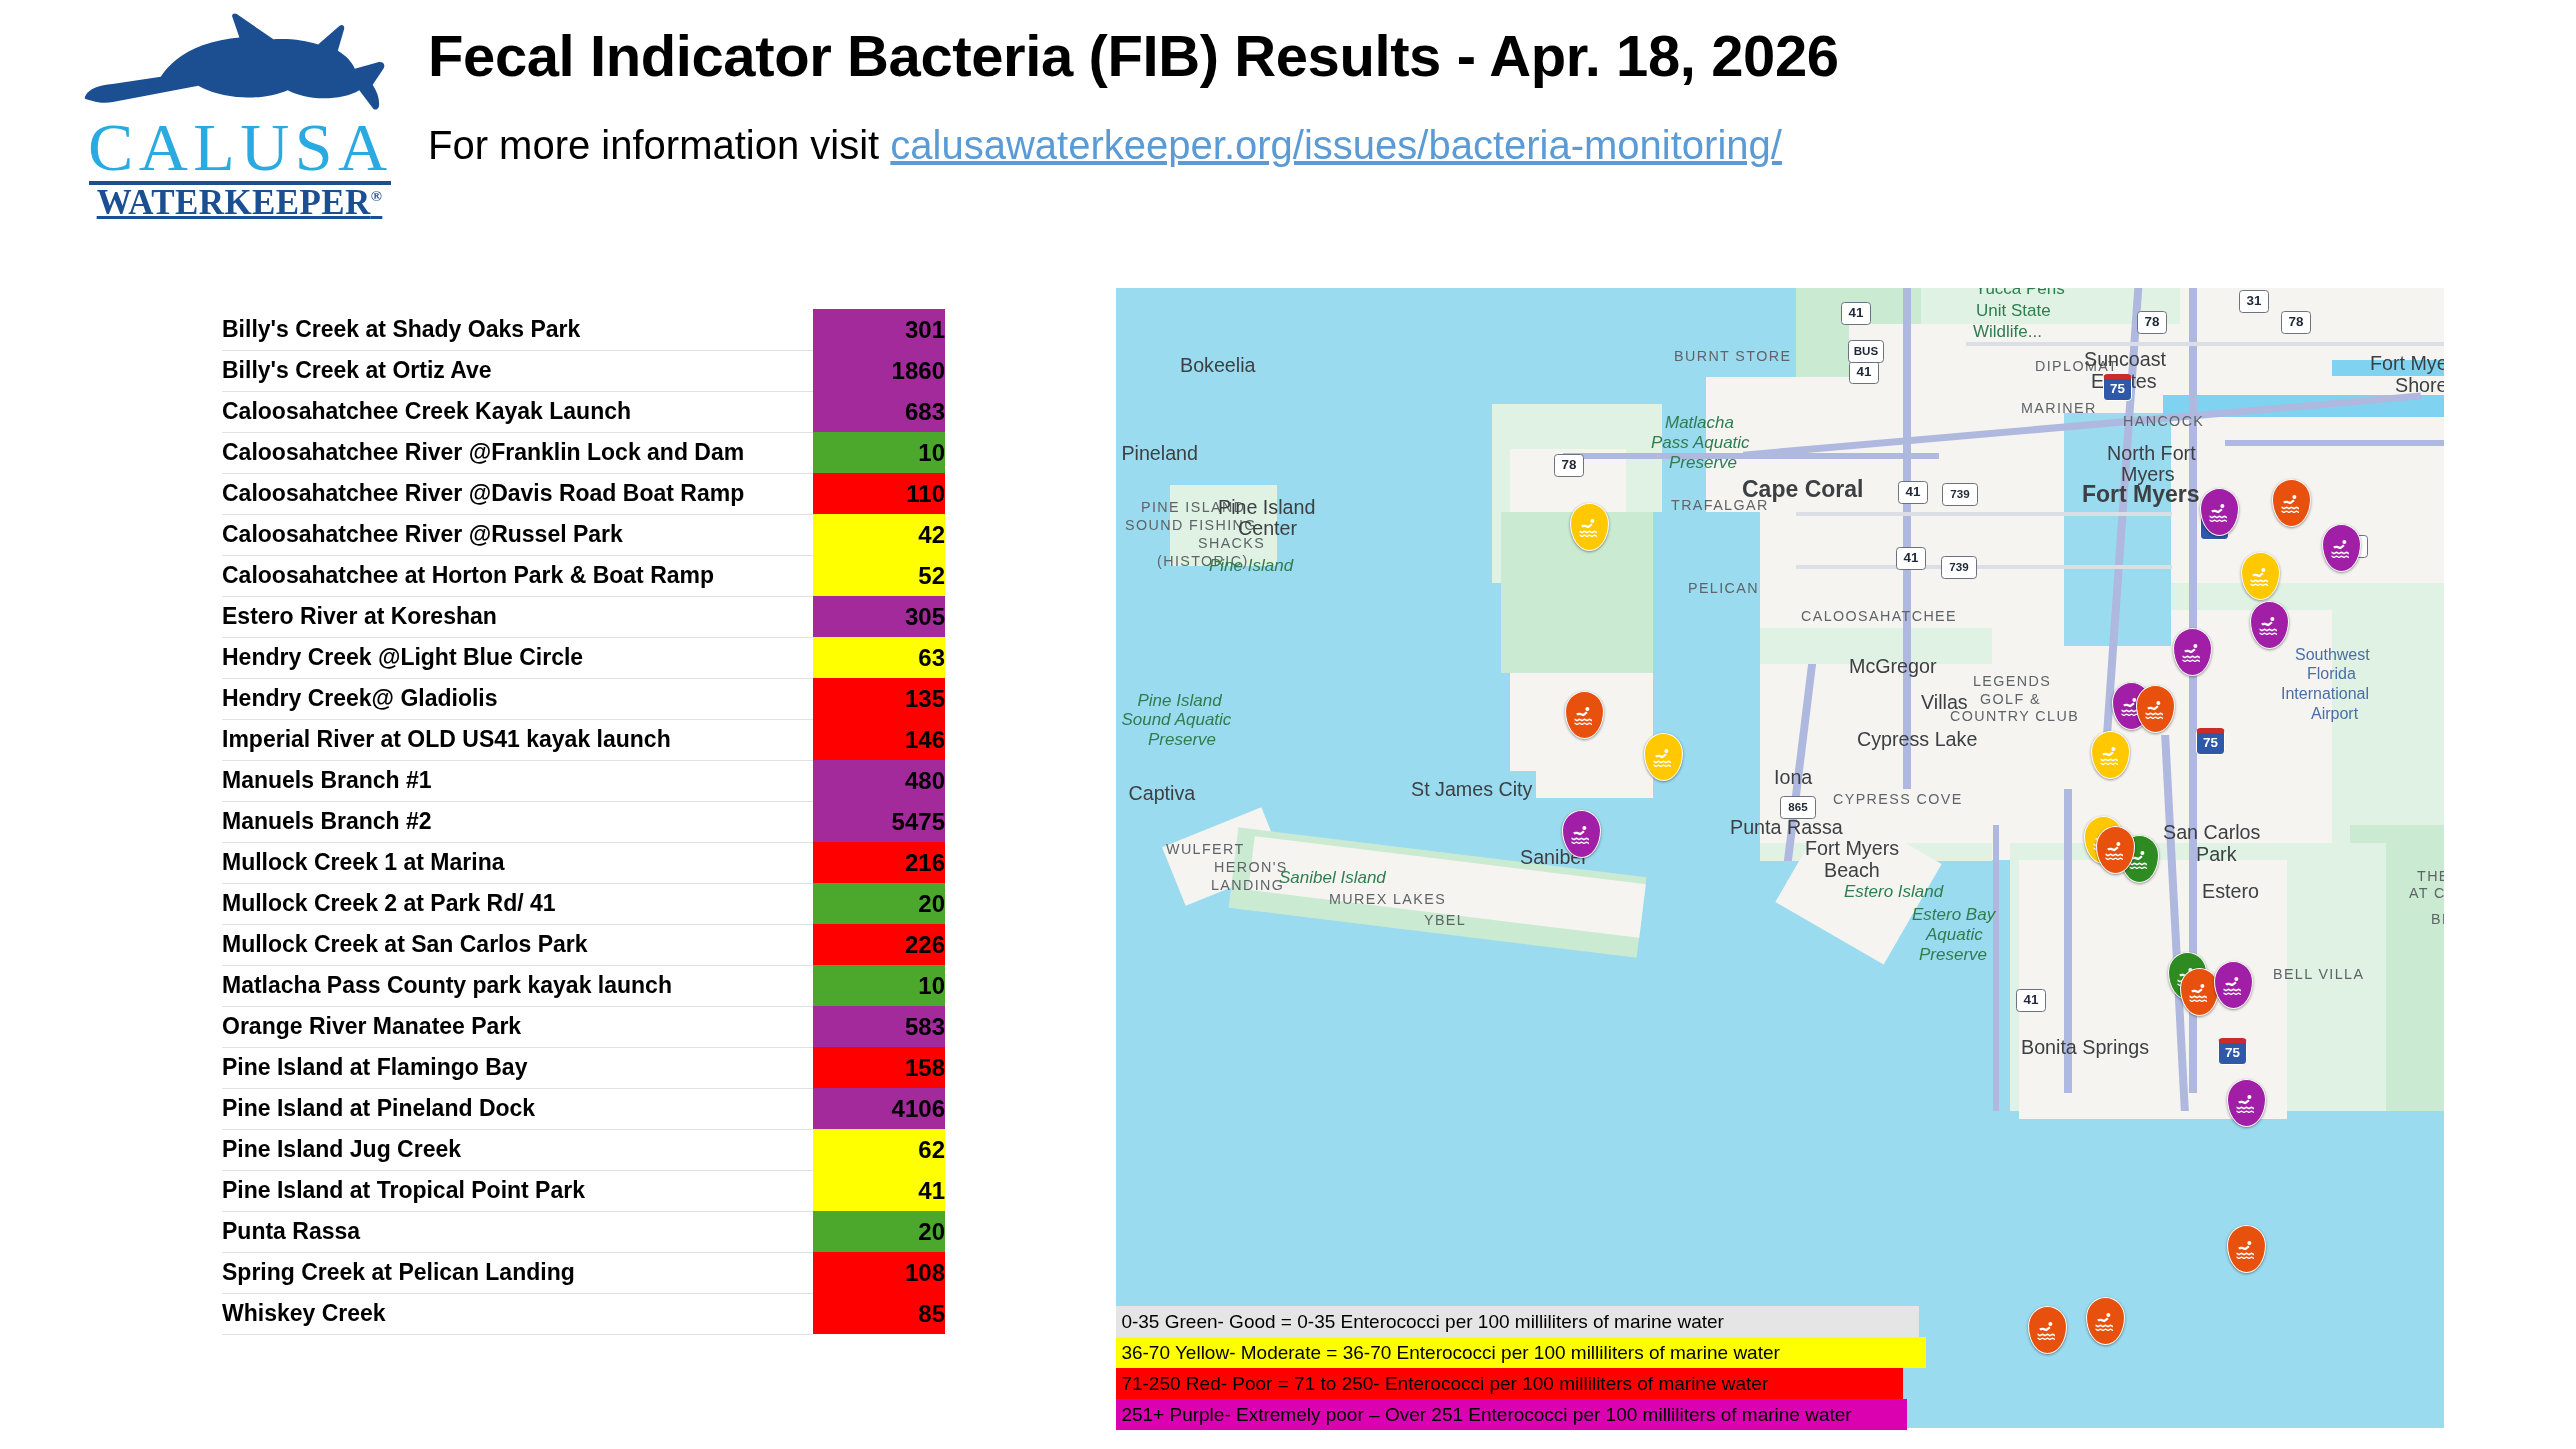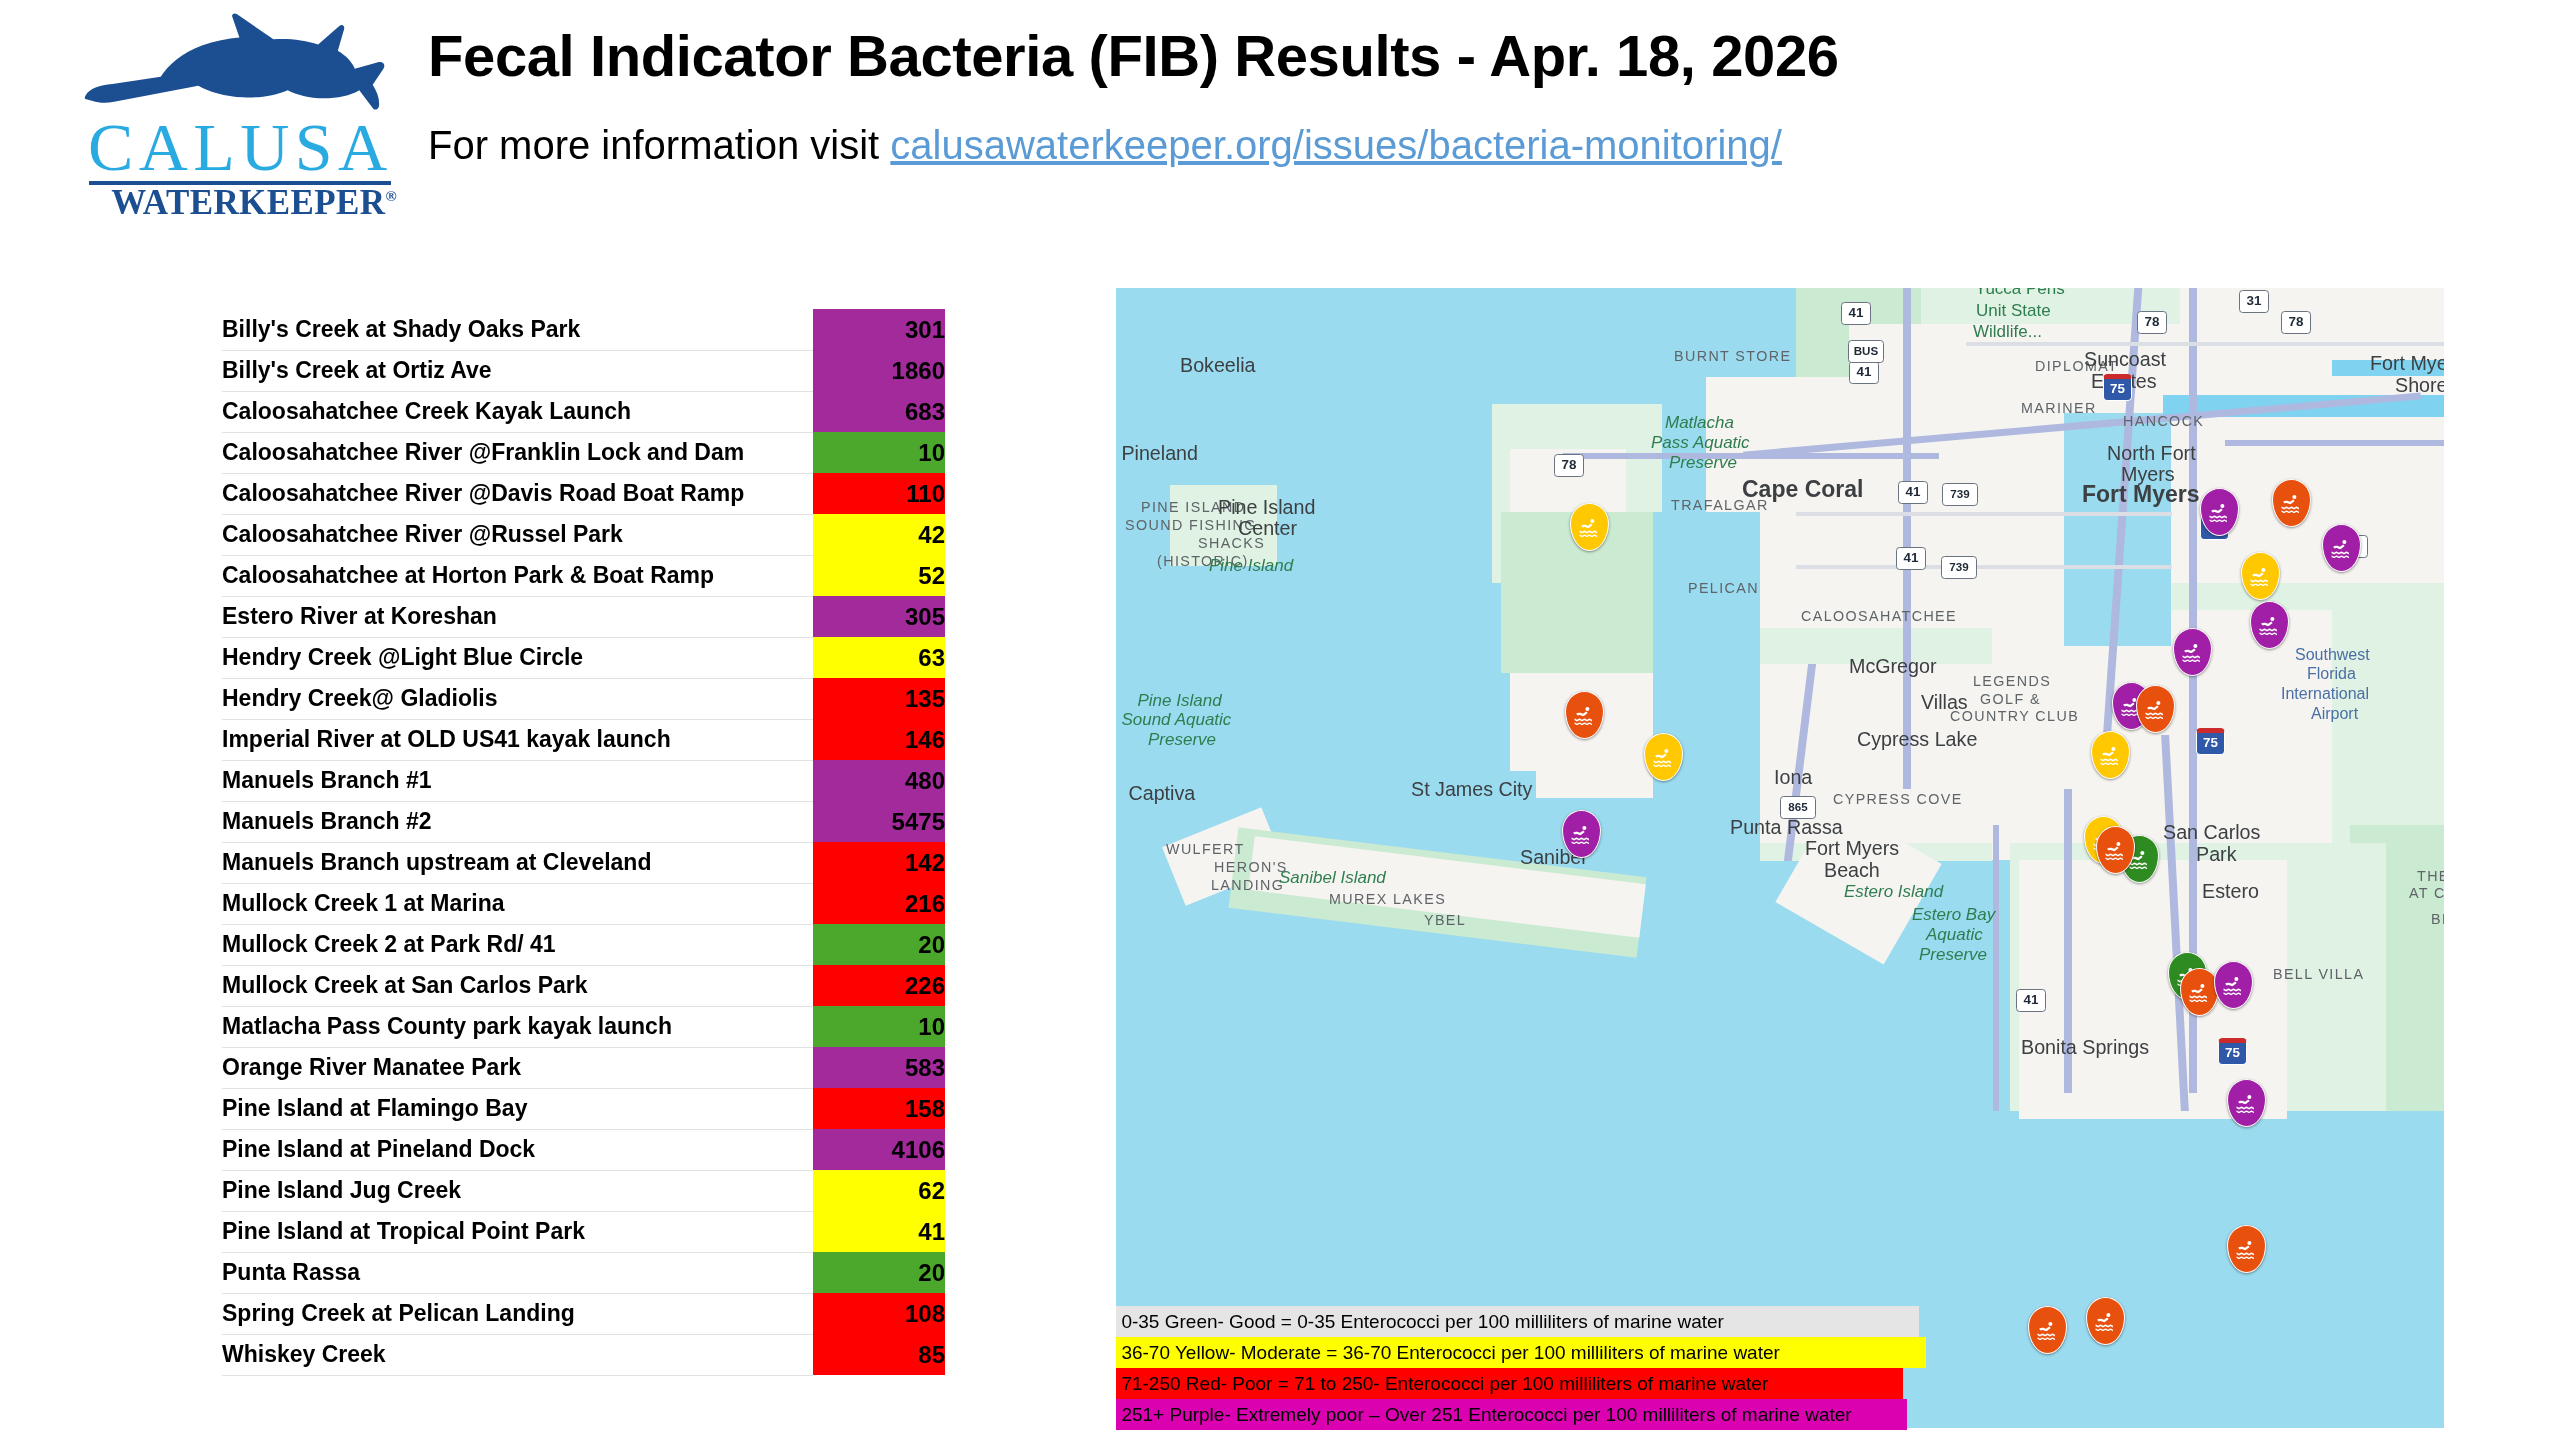--- a/index.html
+++ b/index.html
@@ -19,21 +19,21 @@
   #logo-calusa {
     position:absolute; left:19.7px; top:100px; width:313px;
     font-family:"Liberation Serif", serif;
     font-size:68px; letter-spacing:5.4px; color:#29ABE2; text-align:center;
     line-height:1;
   }
   #logo-rule { position:absolute; left:25px; top:168px; width:302px; height:4.5px; background:#1B4F91; }
   #logo-waterkeeper {
     position:absolute; left:18px; top:172px; width:315px;
     font-family:"Liberation Serif", serif; font-weight:bold;
-    font-size:35px; letter-spacing:0.4px; color:#1B4F91; text-align:right; line-height:1;
+    font-size:35px; letter-spacing:0.4px; color:#1B4F91; text-align:center; line-height:1;text-decoration:underline;
   }
   #logo-reg { font-size:15px; vertical-align:super; }
 
   #title {
     position:absolute; left:428px; top:21.5px;
     font-size:58px; font-weight:bold; color:#000; white-space:nowrap;
     letter-spacing:-0.4px;
   }
   #subtitle-row {
     position:absolute; left:428px; top:123px;
@@ -212,24 +212,20 @@
         <td class="site">Imperial River at OLD US41 kayak launch</td>
         <td class="val lv-red">146</td>
       </tr>
       <tr>
         <td class="site">Manuels Branch #1</td>
         <td class="val lv-purple">480</td>
       </tr>
       <tr>
         <td class="site">Manuels Branch #2</td>
         <td class="val lv-purple">5475</td>
-      </tr>
-      <tr>
-        <td class="site">Manuels Branch upstream at Cleveland</td>
-        <td class="val lv-red">142</td>
       </tr>
       <tr>
         <td class="site">Mullock Creek 1 at Marina</td>
         <td class="val lv-red">216</td>
       </tr>
       <tr>
         <td class="site">Mullock Creek 2 at Park Rd/ 41</td>
         <td class="val lv-green">20</td>
       </tr>
       <tr>

